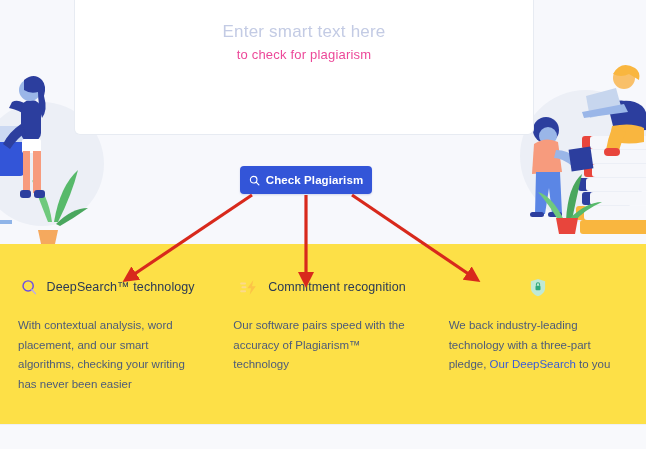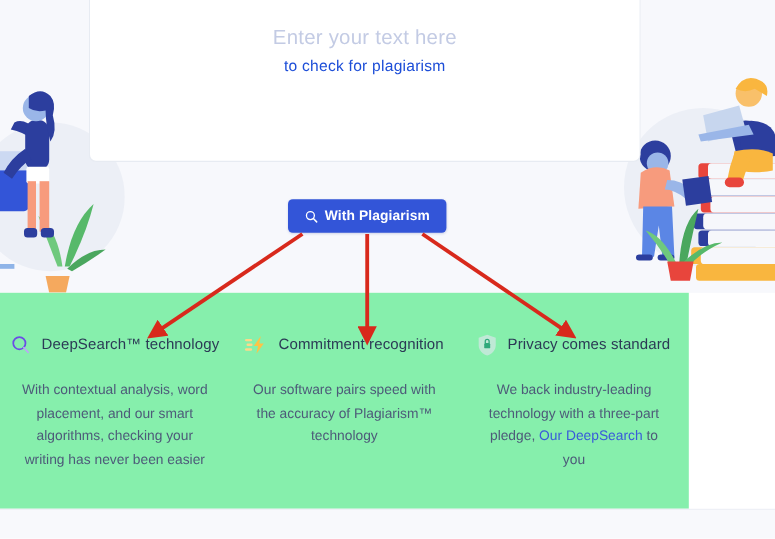--- a/index.html
+++ b/index.html
@@ -24,21 +24,21 @@
     border-top: none;
     border-radius: 0 0 6px 6px;
     display: flex; flex-direction: column;
     align-items: center; justify-content: flex-start;
     padding-top: 26px;
   }
   .ph-1 {
     font-size: 17px; color: #c3cbe4; letter-spacing: .2px; line-height: 24px;
   }
   .ph-2 {
-    font-size: 13px; color: #1d4ed8; letter-spacing: .2px; line-height: 22px;
+    font-size: 13px; color: #ec4899; letter-spacing: .2px; line-height: 22px;
   }
 
   
   .cta {
     position: absolute; left: 240px; top: 166px;
     width: 132px; height: 28px;
     background: #3355d8;
     border: none; border-radius: 4px;
     color: #ffffff;
     display: flex; align-items: center; justify-content: center; gap: 6px;
@@ -47,35 +47,35 @@
   }
   .cta-label { font-size: 11.5px; font-weight: 600; letter-spacing: .1px; color:#fff; }
 
   
   .illus { position: absolute; bottom: 0; }
   .illus-left  { left: -6px; bottom: 0; width: 110px; height: 190px; }
   .illus-right { right: -2px; bottom: 0; width: 136px; height: 200px; }
 
   
   .features {
-    position: absolute; left: 0; top: 244px; width: 574px; height: 180px;
-    background: #86efac;
+    position: absolute; left: 0; top: 244px; width: 646px; height: 180px;
+    background: #fde047;
     display: flex;
   }
   .feature { flex: 1 1 0; position: relative; padding-top: 32px; }
   .feat-head {
     display: flex; align-items: center; justify-content: center; gap: 9px;
     height: 22px;
   }
   .feat-title {
     font-size: 12.5px; color: #2b3a55; letter-spacing: .1px; white-space: nowrap;
   }
   .feat-body {
     margin-top: 18px;
-    text-align: center;
+    text-align: left;
     font-size: 11.5px; line-height: 19.5px; color: #4d5b79;
     padding: 0 18px;
   }
   .feat-body a { color: #3a5bd9; text-decoration: none; }
 
   
   .footer-band {
     position: absolute; left: 0; top: 424px; width: 646px; height: 25px;
     background: #f8f9fc; border-top: 1px solid #eef0f6;
   }
@@ -158,31 +158,31 @@
       <path d="M44 106 q12 0 20 8 l-4 8 q-10 -8 -18 -8 z" fill="#9ab6e8"></path>
       <path d="M58 104 l22 0 l0 22 l-22 0 z" fill="#2c3e9e" transform="rotate(-8 69 115)"></path>
 
       <path d="M54 176 q2 -34 16 -46 q-6 26 -10 46 z" fill="#4aa75e"></path>
       <path d="M52 176 q-12 -24 -26 -28 q12 14 20 28 z" fill="#6fc97d"></path>
       <path d="M56 176 q18 -18 34 -18 q-18 8 -28 20 z" fill="#57b96a"></path>
       <path d="M44 174 h22 l-3 16 h-16 z" fill="#e8453c"></path>
     </svg>
 
     <div class="hero-editor">
-      <div class="ph-1">Enter your text here</div>
+      <div class="ph-1">Enter smart text here</div>
       <div class="ph-2">to check for plagiarism</div>
     </div>
   </div>
 
   <button class="cta">
     <svg width="11" height="11" viewBox="0 0 16 16" aria-hidden="true">
       <circle cx="6.8" cy="6.8" r="4.8" fill="none" stroke="#ffffff" stroke-width="1.6"></circle>
       <line x1="10.4" y1="10.4" x2="14.4" y2="14.4" stroke="#ffffff" stroke-width="1.8" stroke-linecap="round"></line>
     </svg>
-    <span class="cta-label">With Plagiarism</span>
+    <span class="cta-label">Check Plagiarism</span>
   </button>
 
   <div class="features">
 
     <div class="feature">
       <div class="feat-head">
         <svg width="17" height="17" viewBox="0 0 20 20" aria-hidden="true">
           <circle cx="8.4" cy="8.2" r="6" fill="none" stroke="#6b4ce6" stroke-width="1.7"></circle>
           <line x1="12.8" y1="12.6" x2="17" y2="17.2" stroke="#b9a9f3" stroke-width="1.7" stroke-linecap="round"></line>
         </svg>
@@ -204,21 +204,20 @@
       <div class="feat-body">Our software pairs speed with the accuracy of Plagiarism™ technology</div>
     </div>
 
     <div class="feature">
       <div class="feat-head">
         <svg width="16" height="19" viewBox="0 0 18 21" aria-hidden="true">
           <path d="M9 0.8 L17 3.6 v7.2 c0 5.2 -4.2 8.4 -8 9.6 c-3.8 -1.2 -8 -4.4 -8 -9.6 V3.6 z" fill="#bfe9d6"></path>
           <rect x="6.2" y="8.6" width="5.6" height="5" rx="1.1" fill="#2fa97b"></rect>
           <path d="M7.2 8.6 v-1.6 a1.8 1.8 0 0 1 3.6 0 v1.6" fill="none" stroke="#2fa97b" stroke-width="1.2"></path>
         </svg>
-        <span class="feat-title">Privacy comes standard</span>
       </div>
       <div class="feat-body">
         <span>We back industry-leading technology with a three-part pledge, </span><a href="#">Our DeepSearch</a><span> to you</span>
       </div>
     </div>
   </div>
 
   <div class="footer-band"></div>
 
   <svg class="arrows" viewBox="0 0 646 449" aria-hidden="true">

